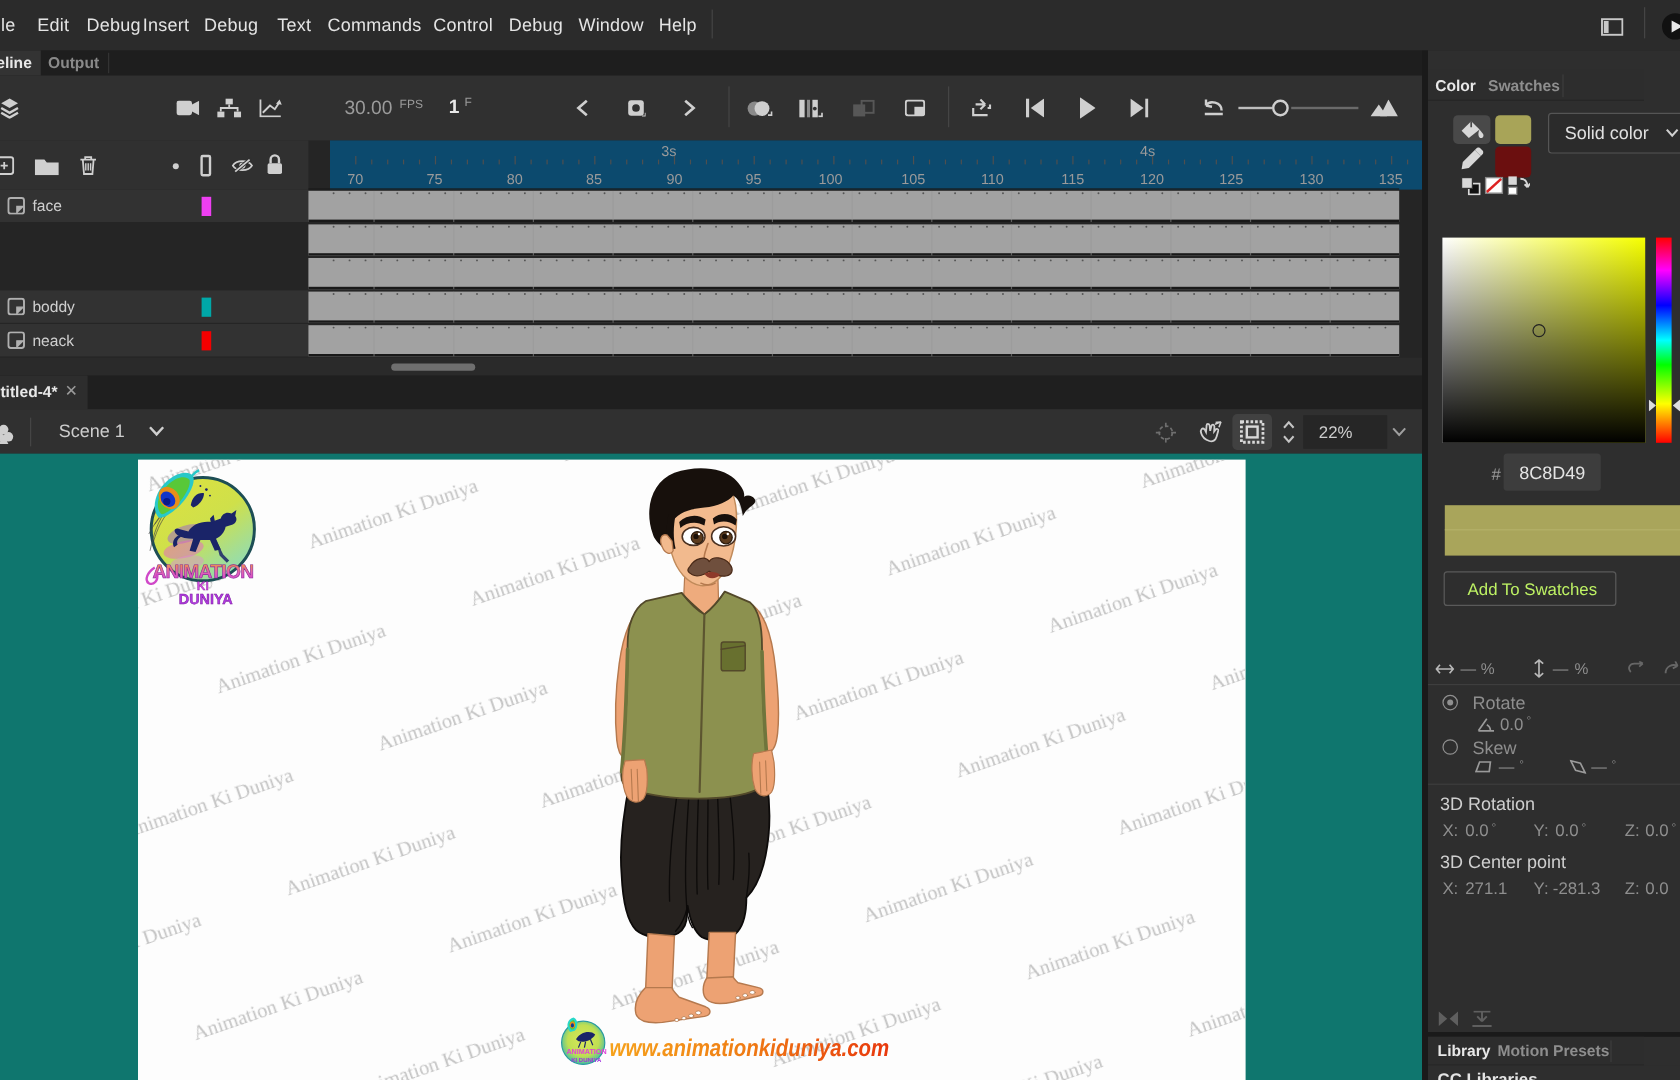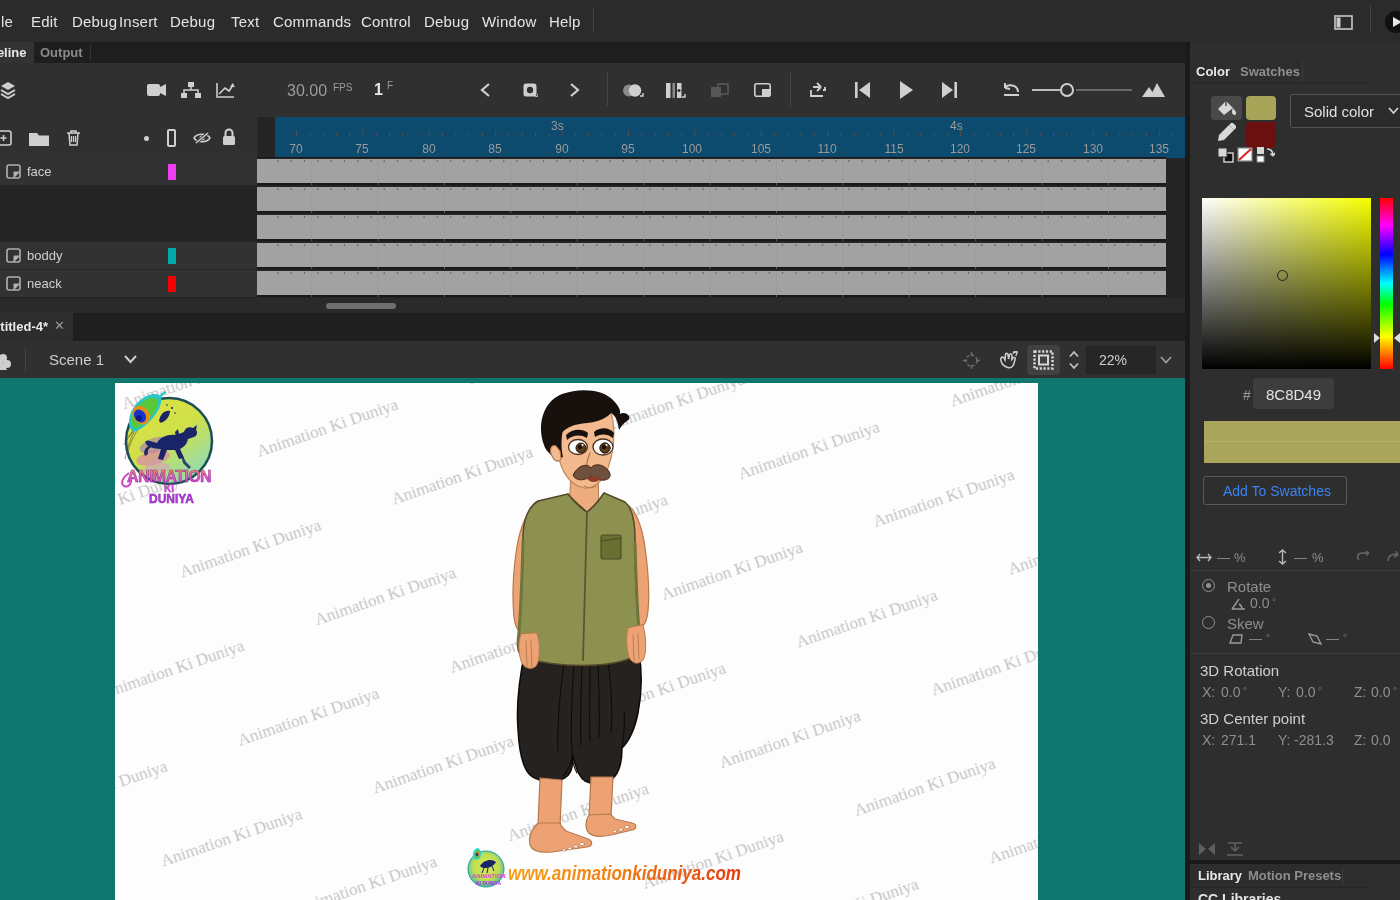--- a/index.html
+++ b/index.html
@@ -937,21 +937,21 @@
       </svg>
       <svg class="abs" style="left:204px;top:291px" width="6" height="10" viewBox="0 0 6 10">
         <polygon points="6,0 0,5 6,10" fill="#ddd"></polygon>
       </svg>
       <span class="abs" style="left:53px;top:345px;font-size:14px;color:#9a9a9a">#</span>
       <div class="abs" style="left:63px;top:336px;width:81px;height:31px;background:#3d3d3d;border-radius:3px"></div>
       <span class="abs" style="left:76px;top:344px;font-size:15px;color:#e4e4e4">8C8D49</span>
       <div class="abs" style="left:14px;top:379px;width:196px;height:42px;background:#a9a55b"></div>
       <div class="abs" style="left:14px;top:399px;width:196px;height:1px;background:#b5b169"></div>
       <div class="abs" style="left:13px;top:434px;width:144px;height:29px;border:1px solid #5a5a5a;border-radius:3px"></div>
-      <span class="abs" style="left:33px;top:441px;font-size:14px;color:#3b82f6">Add To Swatches</span>
+      <span class="abs" style="left:33px;top:441px;font-size:14px;color:#bef264">Add To Swatches</span>
       <svg class="abs" style="left:6px;top:511px" width="16" height="9" viewBox="0 0 16 9">
         <path d="M4 1 L1 4.5 L4 8 M12 1 L15 4.5 L12 8 M1 4.5 H15" stroke="#b8b8b8" stroke-width="1.4" fill="none"></path>
       </svg>
       <span class="abs gtxt" style="left:27px;top:508px;font-size:13px">—</span>
       <span class="abs gtxt" style="left:44px;top:508px;font-size:13px">%</span>
       <svg class="abs" style="left:88px;top:507px" width="9" height="16" viewBox="0 0 9 16">
         <path d="M1 4 L4.5 1 L8 4 M1 12 L4.5 15 L8 12 M4.5 1 V15" stroke="#b8b8b8" stroke-width="1.4" fill="none"></path>
       </svg>
       <span class="abs gtxt" style="left:104px;top:508px;font-size:13px">—</span>
       <span class="abs gtxt" style="left:122px;top:508px;font-size:13px">%</span>

